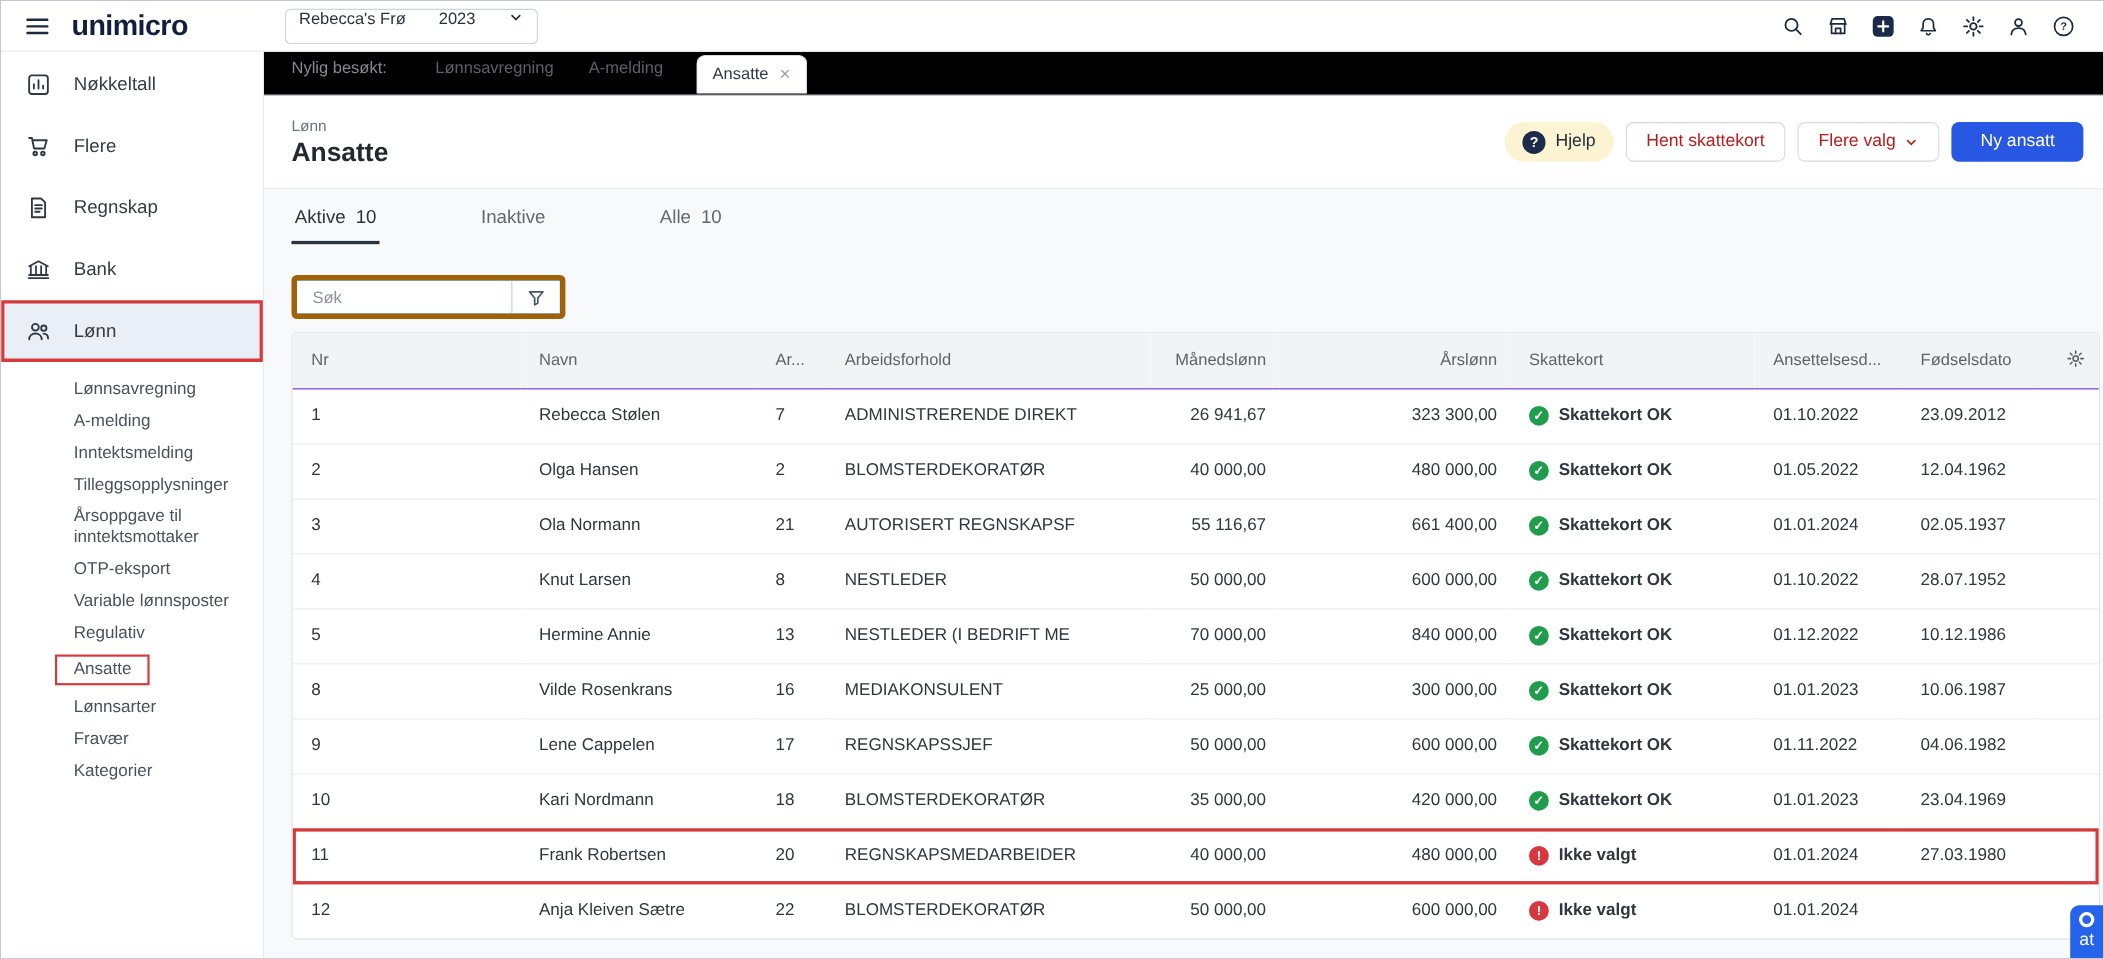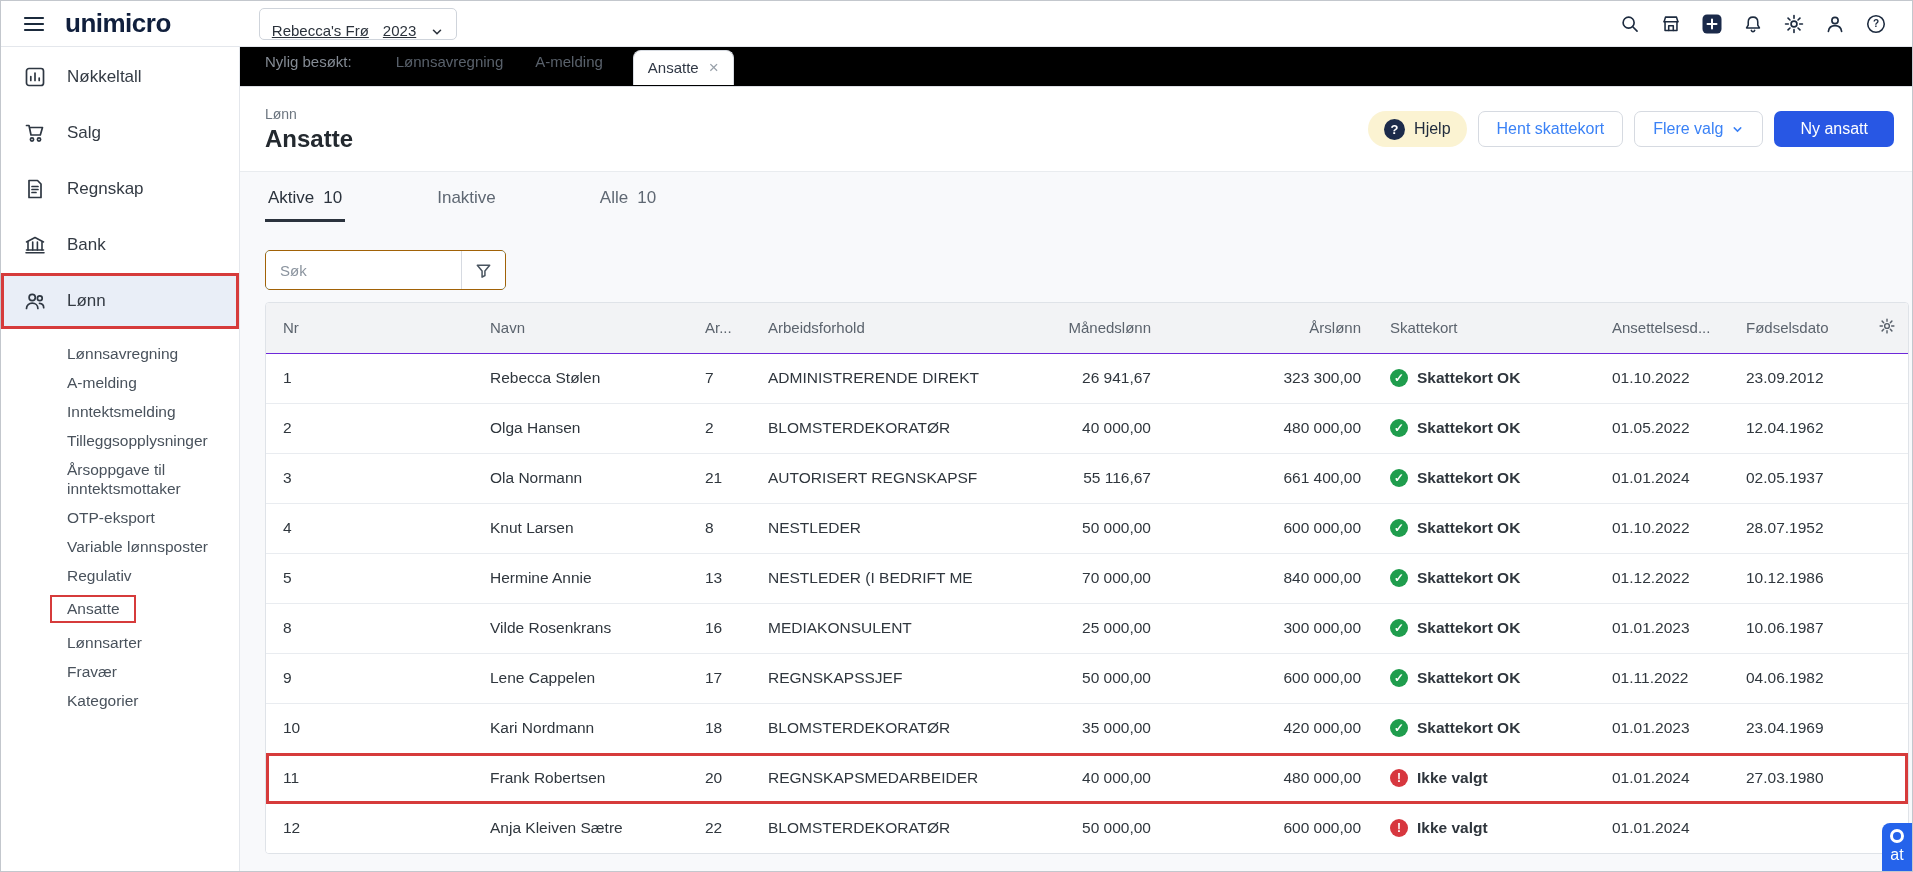--- a/index.html
+++ b/index.html
@@ -5,21 +5,21 @@
   * { box-sizing: border-box; margin: 0; padding: 0; }
   html,body { width:1913px; height:872px; font-family:"Liberation Sans", sans-serif; background:#fff; }
   .screen { position:relative; width:1913px; height:872px; border:1px solid #c3c7cd; overflow:hidden; background:#fff; }
 
   
   .topbar { position:absolute; top:0; left:0; right:0; height:46px; background:#fff;
             border-bottom:1px solid #e4e7ec; display:flex; align-items:center; z-index:6; }
   .hamburger { margin-left:18px; width:30px; height:30px; display:flex; align-items:center; justify-content:center; color:#1b2a3c; cursor:pointer; }
   .logo { margin-left:16px; font-size:26px; font-weight:bold; color:#101f3c; letter-spacing:-0.5px; }
   .company-pill { margin-left:88px; height:32px; border:1px solid #cfd4db; border-radius:5px;
-                  display:flex; align-items:flex-end; gap:14px; padding:0 12px; font-size:15px; color:#2b323b; cursor:pointer; background:#fff;text-decoration:underline; }
+                  display:flex; align-items:flex-start; gap:30px; padding:0 12px; font-size:15px; color:#2b323b; cursor:pointer; background:#fff; }
   .company-pill .chev { color:#2b323b; display:flex; }
   .top-icons { margin-left:auto; display:flex; align-items:center; gap:17px; padding-right:24px; color:#1d2b3f; }
   .top-icons .ticon { width:24px; height:24px; display:flex; align-items:center; justify-content:center; cursor:pointer; }
 
   
   .sidebar { position:absolute; top:46px; left:0; bottom:0; width:239px; background:#fff;
              border-right:1px solid #e4e7ec; overflow:hidden; z-index:5; }
   .nav { list-style:none; padding-top:2px; }
   .nav-item { height:56px; display:flex; align-items:center; padding-left:22px; gap:20px;
               font-size:17px; color:#343b44; cursor:pointer; }
@@ -47,30 +47,30 @@
   .page-head { height:85px; background:#fff; border-bottom:1px solid #e9ecef;
                display:flex; align-items:center; padding:0 18px 0 25px; }
   .crumb { font-size:14px; color:#6c757f; }
   .page-title { font-size:24px; font-weight:bold; color:#23292f; margin-top:3px; }
   .head-actions { margin-left:auto; display:flex; align-items:center; gap:11px; }
   .btn { height:36px; display:inline-flex; align-items:center; justify-content:center; font-size:16px;
          border-radius:7px; cursor:pointer; border:none; background:none; font-family:inherit; }
   .btn-help { background:#fbf3d2; border-radius:18px; padding:0 16px; gap:9px; color:#212c3d; }
   .btn-help .help-badge { width:21px; height:21px; border-radius:50%; background:#1c2b4a; color:#fff;
         font-size:13px; font-weight:bold; display:flex; align-items:center; justify-content:center; }
-  .btn-outline { background:#fff; border:1px solid #d6dae1; color:#3b82f6; padding:0 18px; gap:8px; }
+  .btn-outline { background:#fff; border:1px solid #d6dae1; color:#b91c1c; padding:0 18px; gap:8px; }
   .btn-primary { background:#2857e4; color:#fff; padding:14px 26px; }
 
   .view-tabs { margin:10px 0 0 25px; display:flex;gap:39px; }
   .vtab { display:inline-flex; gap:9px; padding:6px 3px 11px; margin-right:50px;
           font-size:17px; color:#5f6873; cursor:pointer; }
   .vtab.active { color:#2b333d; border-bottom:3px solid #2b333d; }
 
   .search-row { margin:28px 0 0 25px; display:flex; }
-  .search-box { display:flex; height:40px; background:#0ea5e9; border:1px solid #a16207; border-radius:5px; overflow:hidden; }
+  .search-box { display:flex; height:40px; background:#0ea5e9; border:5px solid #a16207; border-radius:5px; overflow:hidden; }
   .search-box input { width:195px; border:none; outline:none; padding:0 14px; font-size:15px; color:#2b323b; font-family:inherit; }
   .search-box input::placeholder { color:#8a939e; }
   .filter-btn { width:44px; display:flex; align-items:center; justify-content:center;
                 border-left:1px solid #d6dae1; color:#4a5560; cursor:pointer; background:#fff; }
 
   
   .table-card { position:relative; margin:12px 10px 0 25px; width:1644px; background:#fff;
                 border:1px solid #dfe3e8; border-radius:4px; overflow:hidden; }
   table { border-collapse:collapse; table-layout:fixed; width:100%; }
   thead th { background:#f2f3f5; height:50px; font-weight:normal; font-size:15px; color:#5b636d;
@@ -181,21 +181,21 @@
         <span>Nøkkeltall</span>
       </li>
       <li class="nav-item">
         <span class="nicon">
           <svg width="24" height="24" viewBox="0 0 24 24" fill="none" stroke="currentColor" stroke-width="1.7" stroke-linecap="round" stroke-linejoin="round">
               <path d="M3.5 4.5H6l2 9.5h9.3l2.2-7.5H6.6"></path>
               <circle cx="9" cy="18.5" r="1.6"></circle>
               <circle cx="16" cy="18.5" r="1.6"></circle>
             </svg>
         </span>
-        <span>Salg</span>
+        <span>Flere</span>
       </li>
       <li class="nav-item">
         <span class="nicon">
           <svg width="24" height="24" viewBox="0 0 24 24" fill="none" stroke="currentColor" stroke-width="1.7" stroke-linecap="round" stroke-linejoin="round">
               <path d="M6 3.5h8.5l3.5 3.5v13.5H6z"></path>
               <path d="M9 9.5h6M9 12.5h6M9 15.5h4"></path>
             </svg>
         </span>
         <span>Regnskap</span>
       </li>

